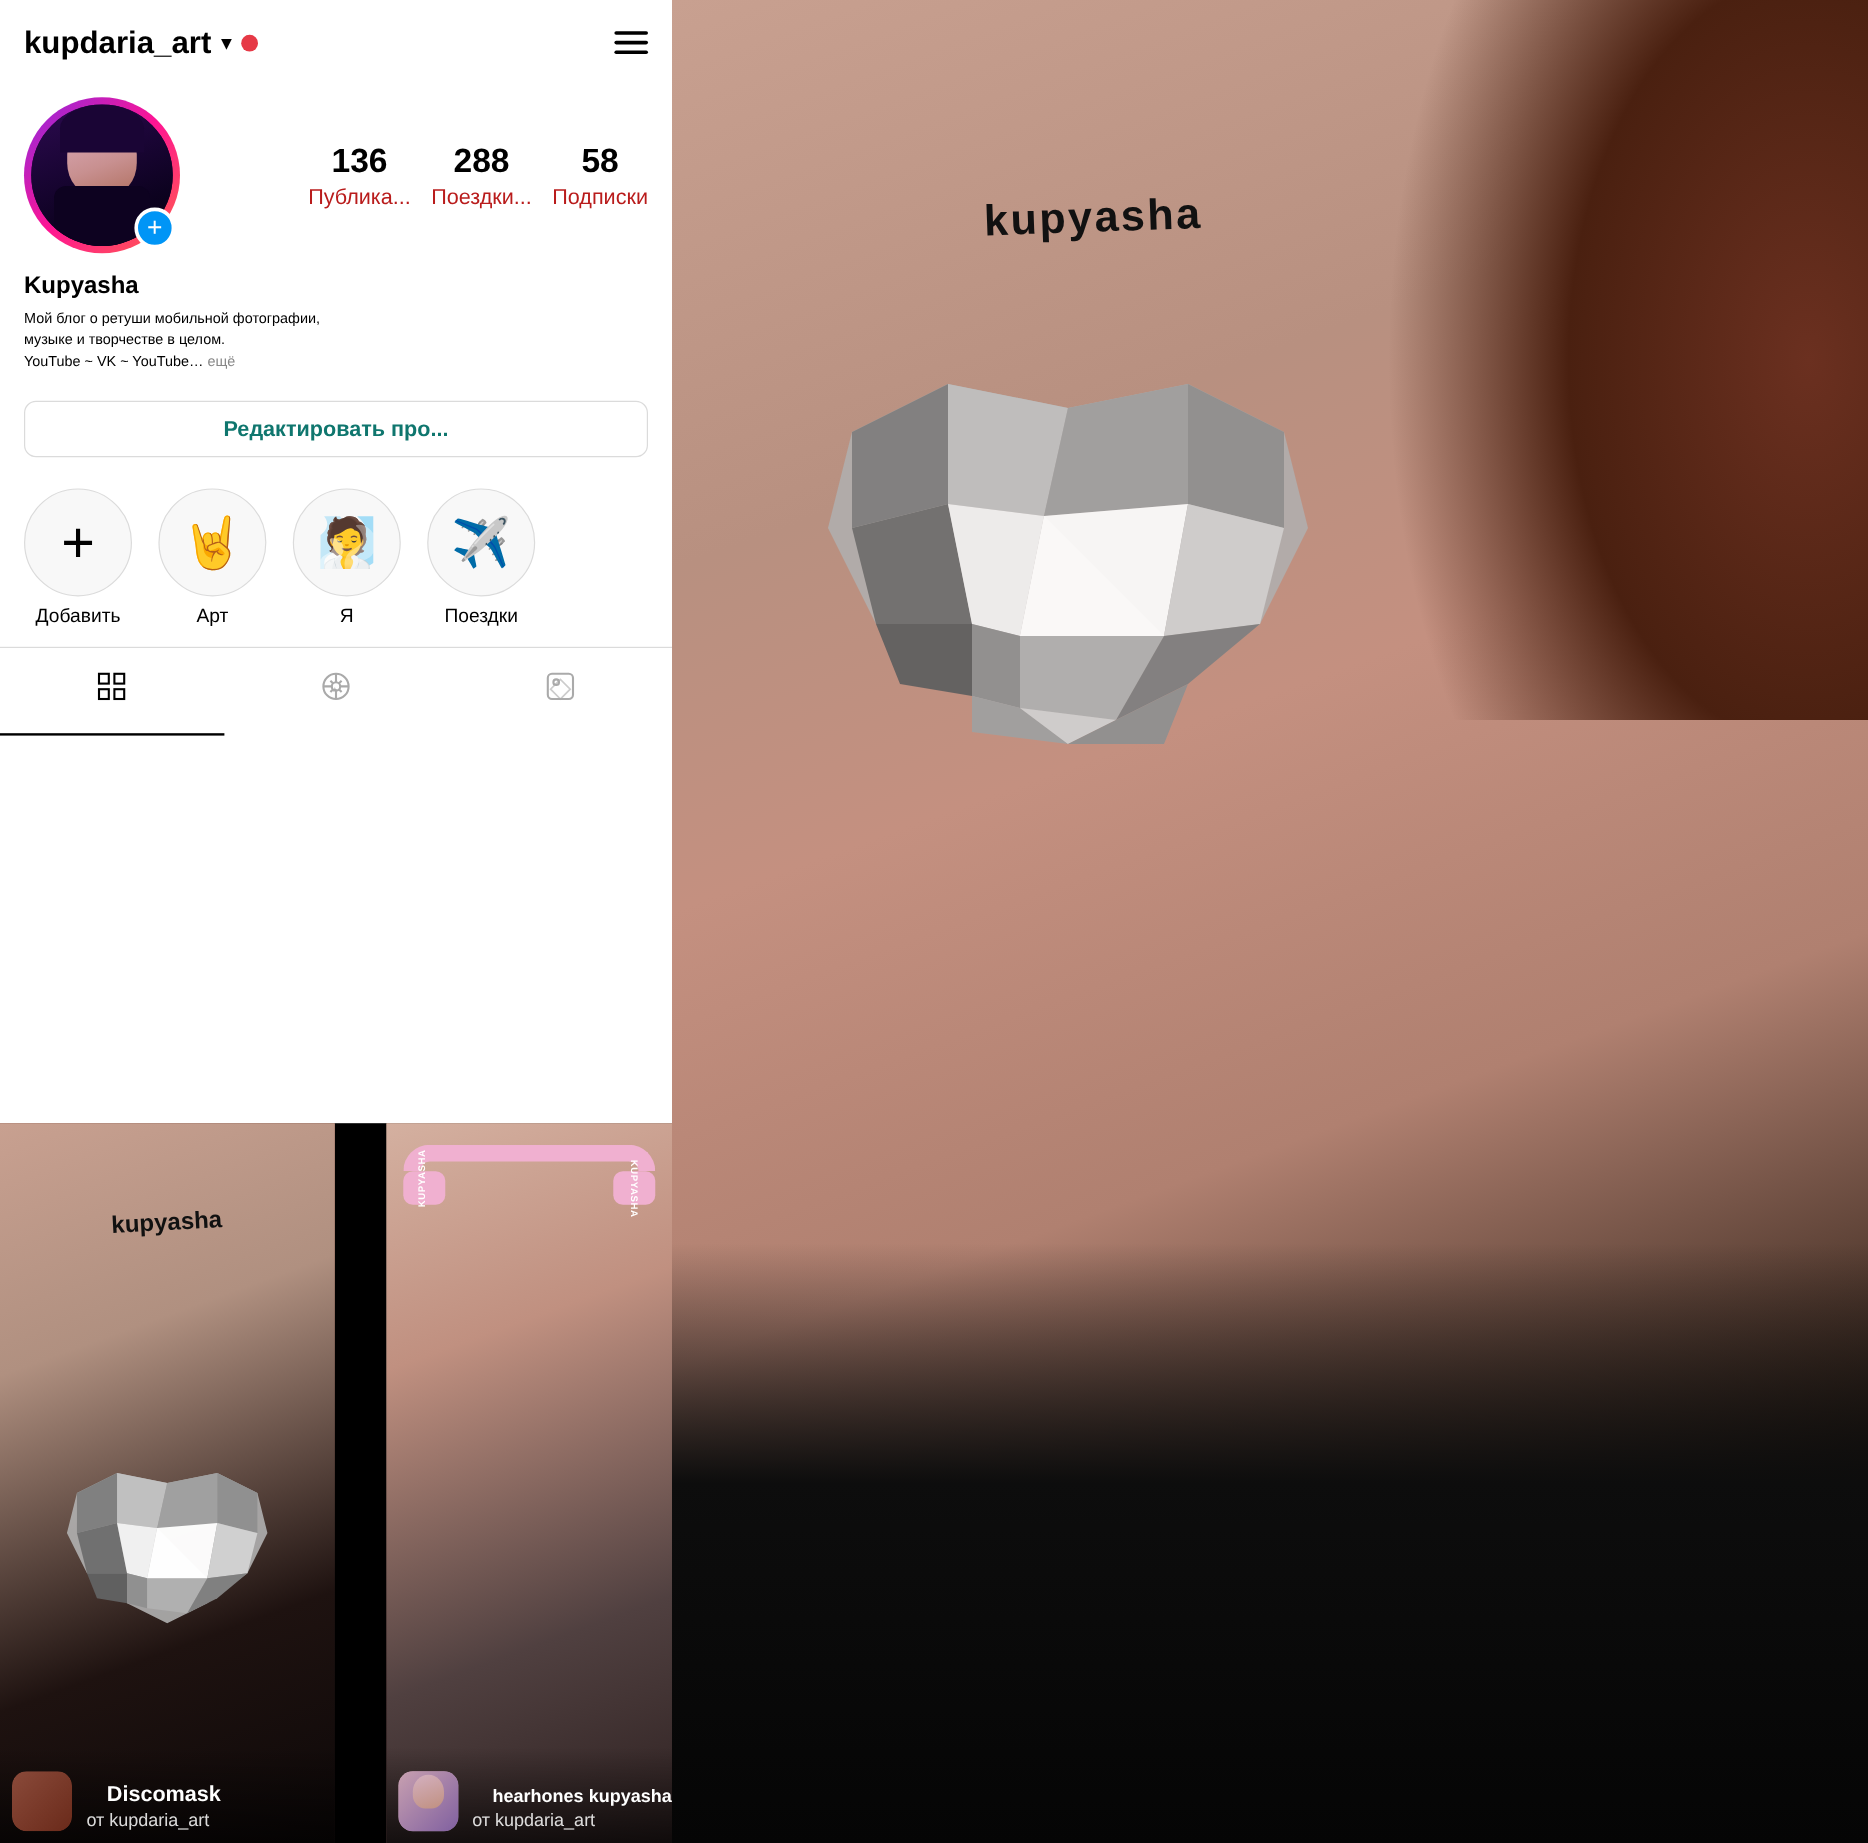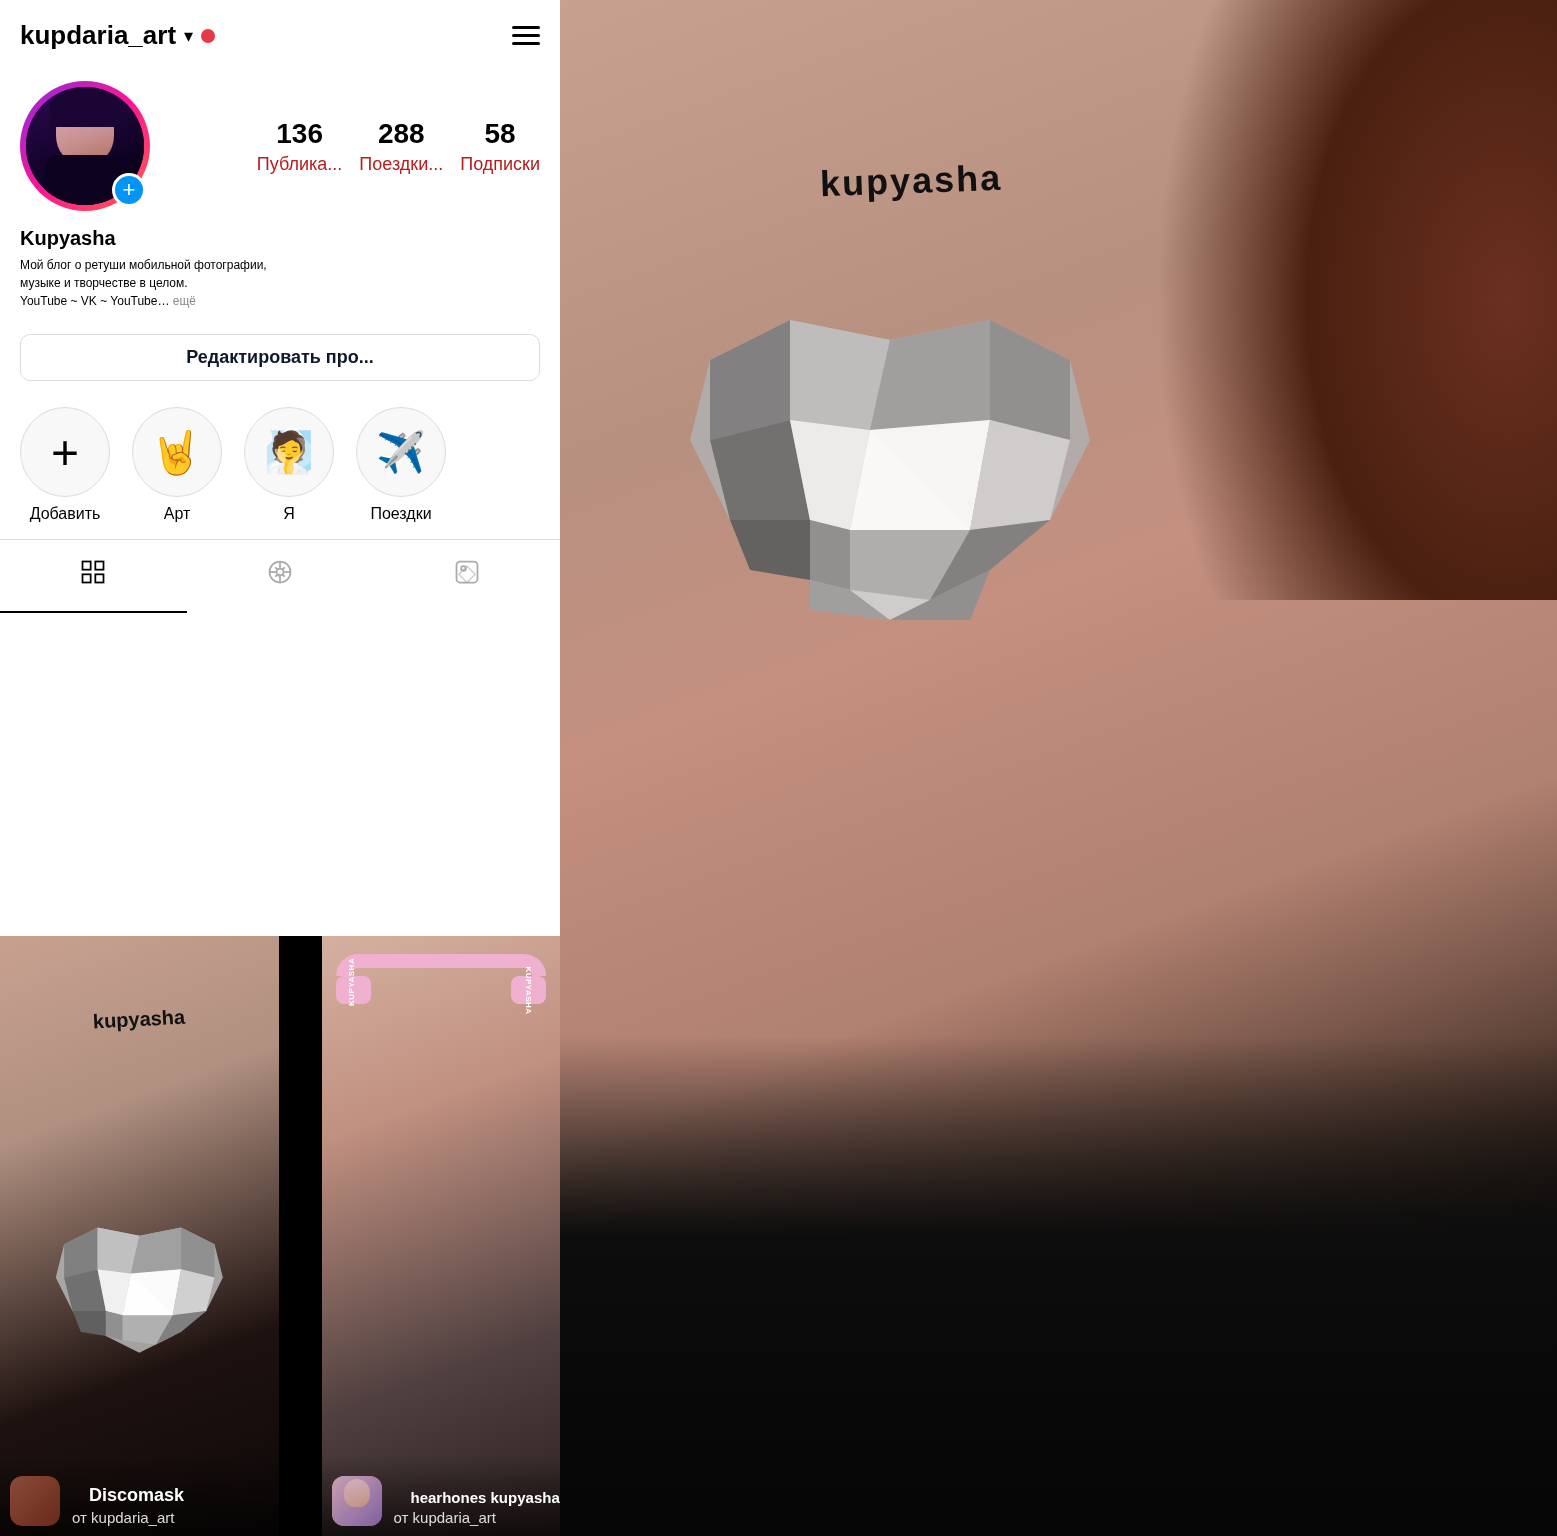--- a/index.html
+++ b/index.html
@@ -205,21 +205,21 @@
     }
 
     .action-btn {
       flex: 1;
       padding: 12px 10px;
       border: 1.5px solid #dbdbdb;
       border-radius: 10px;
       background: #fff;
       font-size: 18px;
       font-weight: 600;
-      color: #0f172a;
+      color: #0f766e;
       text-align: center;
       cursor: pointer;
     }
 
     
     .highlights-section {
       display: flex;
       gap: 22px;
       padding: 16px 20px;
       overflow-x: auto;

